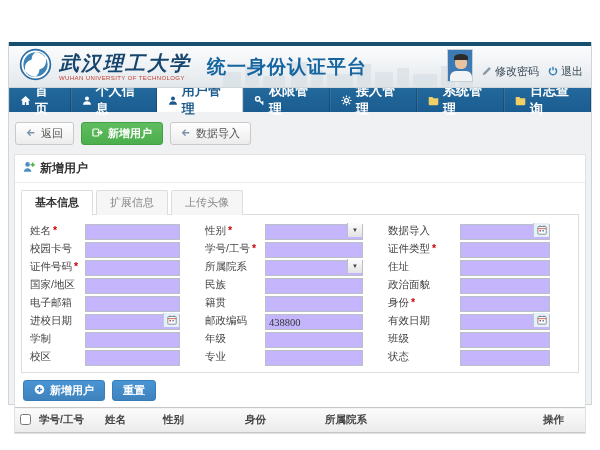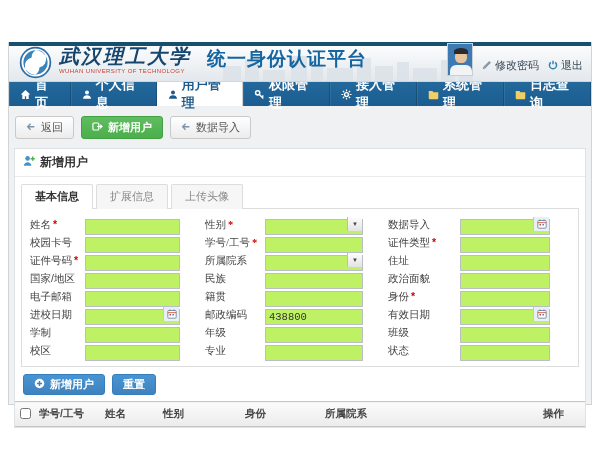--- a/index.html
+++ b/index.html
@@ -4,22 +4,22 @@
 <title>统一身份认证平台</title>
 <style>
   * { box-sizing: border-box; margin: 0; padding: 0; }
   html,body { width:600px; height:450px; background:#fff; overflow:hidden;
     font-family:"Liberation Sans","DejaVu Sans",sans-serif; }
   .app { position:absolute; left:8px; top:42px; width:584px; height:363px;
     background:#eff1f2; border:1px solid #cfd4d8; border-top:none; }
   
   .topbar { height:4px; background:#17506e; }
   
-  .hdr { position:relative; height:36px; background:linear-gradient(#fbfcfd,#e3e8ec);
-    border-bottom:1px solid #d0d6da; display:flex; }
+  .hdr { position:relative; height:42px; background:linear-gradient(#fbfcfd,#e3e8ec);
+    border-bottom:1px solid #d0d6da; display:flex; align-items:center; }
   .skyline { position:absolute; right:118px; bottom:0; opacity:.85; }
   .logo { margin-left:10px; flex:0 0 auto; }
   .uni { margin-left:7px; line-height:1; }
   .uni-cn { font-family:"Liberation Serif","DejaVu Serif",serif; font-weight:bold;
     font-style:italic; font-size:20px; color:#16456e; letter-spacing:2px; }
   .uni-en { font-size:6px; color:#c5402f; letter-spacing:.4px; margin-top:2px; }
   .plat { margin-left:16px; font-size:19px; font-weight:bold; color:#1566a0; letter-spacing:1px; position:relative; }
   .hdr-right { position:absolute; right:8px; bottom:5px; display:flex; align-items:flex-end; gap:9px; }
   .avatar { width:26px; height:33px; background:#3d7ab3; border:1px solid #c8d0d6; position:relative; overflow:hidden; }
   .av-head { position:absolute; top:6px; left:7px; width:12px; height:13px; background:#e8c39e; border-radius:46% 46% 42% 42%; }
@@ -47,26 +47,26 @@
     font-size:12px; font-weight:bold; color:#333; border-bottom:1px solid #ebebeb; }
   .tabs { display:flex; gap:3px; margin:7px 6px 0 6px; position:relative; z-index:2; }
   .tab { font-size:11px; padding:4px 13px; border:1px solid #ddd; border-bottom:none;
     background:#f6f6f6; color:#888; cursor:pointer; border-radius:2px 2px 0 0; margin-bottom:-1px; }
   .tab.active { background:#fff; color:#333; font-weight:bold; padding-bottom:5px; }
   .form-box { border:1px solid #ddd; margin:0 6px; padding:6px 4px 7px 8px; position:relative; z-index:1; background:#fff; }
   .form-row { display:flex; align-items:center; height:17px; margin-bottom:1px; }
   .pair { display:flex; align-items:flex-end; }
   .pair.p1, .pair.p2 { margin-left:25px; }
   .flabel { font-size:10.5px; color:#444; }
-  .p0 .flabel { width:55px; } .p1 .flabel { width:60px;font-family:Liberation Serif, serif; } .p2 .flabel { width:72px; }
+  .p0 .flabel { width:55px; } .p1 .flabel { width:60px; } .p2 .flabel { width:72px; }
   .req { color:#cc0000; font-weight:bold; margin-left:2px; }
   .ctrl { position:relative; height:16px; }
   .p0 .ctrl { width:95px; } .p1 .ctrl { width:98px; } .p2 .ctrl { width:90px; }
   .tin { width:100%; height:16px; border:1px solid #b9bfc4; font-size:10.5px; padding:0 3px;
-    font-family:Liberation Mono, monospace; color:#333; background:#bef264; }
+    font-family:Liberation Serif, serif; color:#333; background:#c4b5fd; }
   .sel-btn { position:absolute; right:1px; top:1px; width:15px; height:14px;
     background:linear-gradient(#fdfdfd,#e3e3e3); border-left:1px solid #b9bfc4;
     font-size:6px; color:#444; display:flex; align-items:center; justify-content:center; cursor:pointer; }
   .cal-btn { position:absolute; right:1px; top:1px; width:16px; height:14px;
     background:#e8f0f7; border-left:1px solid #b9cbd9; display:flex; align-items:center; justify-content:center; cursor:pointer; }
   .actions { display:flex; gap:7px; margin:7px 8px 6px 8px; }
   
   .rtable { width:100%; border-collapse:collapse; margin-top:2px; }
   .rtable th { background:linear-gradient(#fbfbfb,#ebebeb); border-top:1px solid #c6c6c6;
     border-bottom:1px solid #c6c6c6; font-size:10.5px; color:#444; text-align:left;

